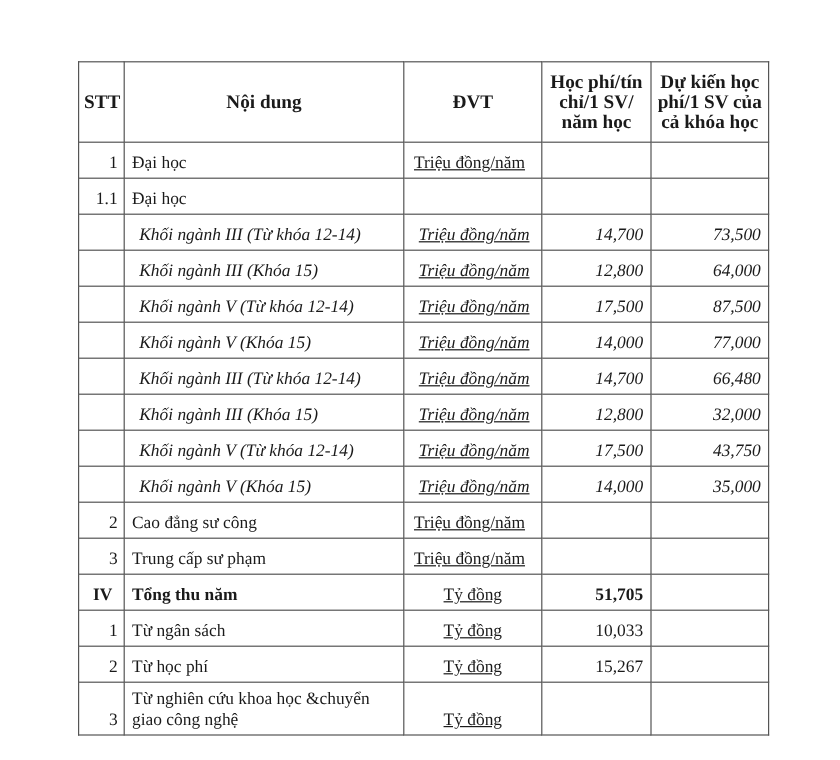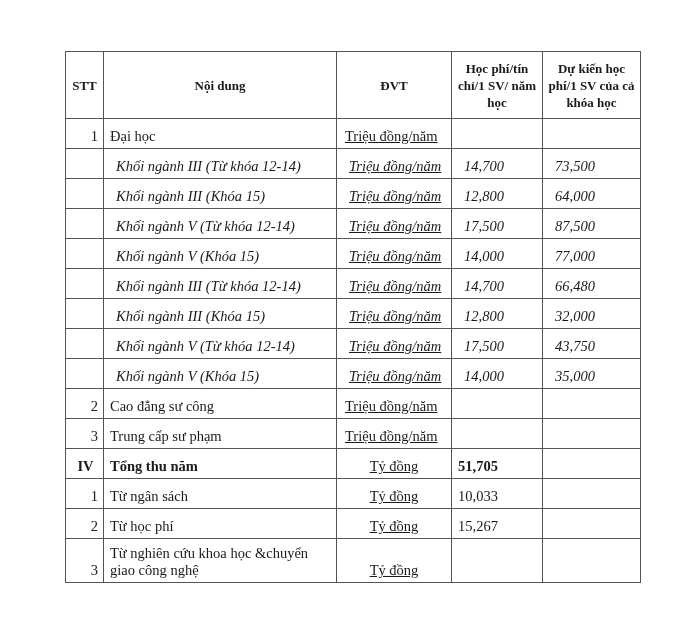--- a/index.html
+++ b/index.html
@@ -1,27 +1,27 @@
 <!DOCTYPE html>
 <html><head>
 <meta charset="utf-8">
 <style>
   html, body { margin:0; padding:0; background:#ffffff; }
   body { width:700px; height:633px; position:relative; overflow:hidden;
          font-family:"Liberation Serif", "DejaVu Serif", serif; color:#1a1a1a; }
   table.fee { position:absolute; left:65px; top:51px; border-collapse:collapse;
               font-size:14.5px; table-layout:fixed; width:575px; }
   table.fee td, table.fee th { border:1.3px solid #555; padding:0 6px; line-height:17px; vertical-align:bottom; }
-  table.fee th { font-weight:bold; text-align:center; vertical-align:middle; padding:0 4px; height:66px; font-size:13px; line-height:17px; }
+  table.fee th { font-weight:bold; text-align:center; vertical-align:middle; padding:0 4px; height:66px; font-size:16px; line-height:17px; }
   col.c1 { width:38px; } col.c2 { width:233px; } col.c3 { width:115px; } col.c4 { width:91px; } col.c5 { width:98px; }
   tr.r td { height:26px; padding-bottom:3px; }
   tr.tall td { height:40px; padding-bottom:3px; }
   .stt { text-align:right; padding-right:5px !important; }
   .stt.bold { text-align:center; padding-left:7px !important; font-weight:bold; }
-  .num { }
+  .num { text-align:right; }
   .unit { text-align:left; padding-left:8px !important;text-decoration:underline; }
   .unit.center { text-align:center; padding-left:6px !important; }
   .it { font-style:italic; padding-left:12px !important; }
   .b { font-weight:bold; }
 </style>
 </head>
 <body>
 
 <table class="fee">
   <colgroup>
@@ -38,20 +38,27 @@
       <th>ĐVT</th>
       <th>Học phí/tín chỉ/1 SV/ năm học</th>
       <th>Dự kiến học phí/1 SV của cả khóa học</th>
     </tr>
   </thead>
   <tbody>
     <tr class="r">
       <td class="stt">1</td>
       <td>Đại học</td>
       <td class="unit">Triệu đồng/năm</td>
+      <td class="num"></td>
+      <td class="num"></td>
+    </tr>
+    <tr class="r">
+      <td class="stt">1.1</td>
+      <td>Đại học</td>
+      <td class="unit"></td>
       <td class="num"></td>
       <td class="num"></td>
     </tr>
     <tr class="r">
       <td class="stt"></td>
       <td class="it">Khối ngành III (Từ khóa 12-14)</td>
       <td class="unit it">Triệu đồng/năm</td>
       <td class="num it">14,700</td>
       <td class="num it">73,500</td>
     </tr>

